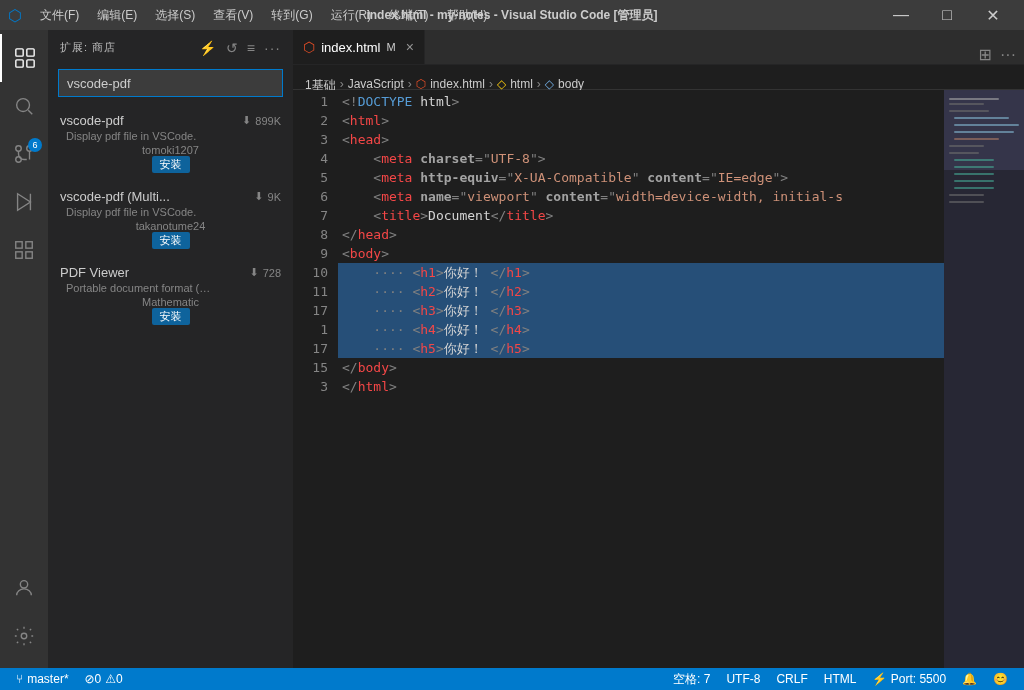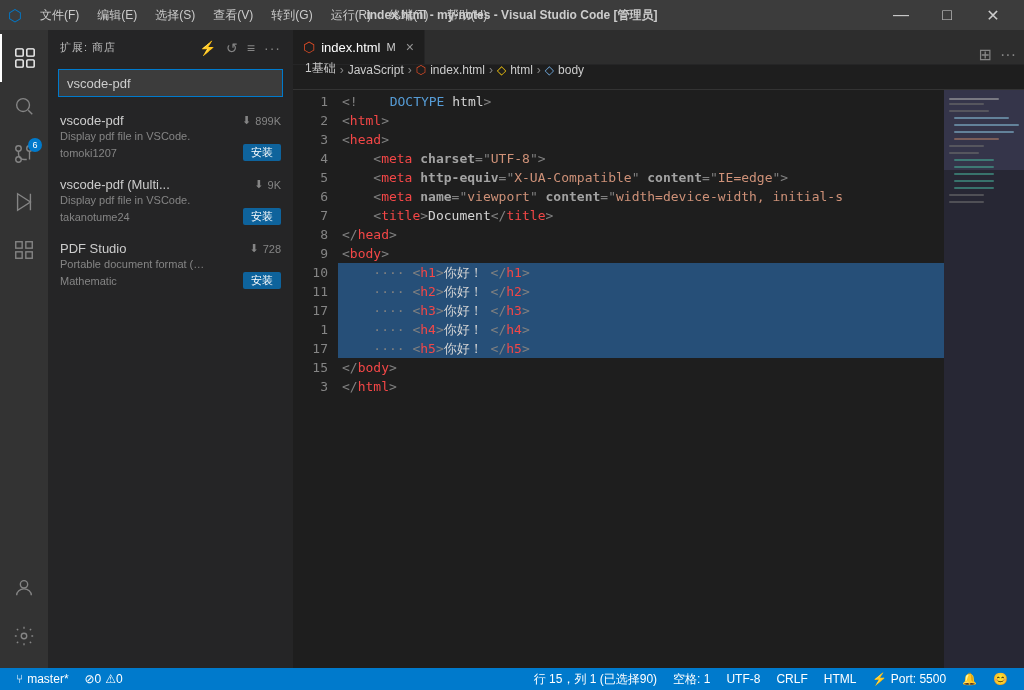--- a/index.html
+++ b/index.html
@@ -34,50 +34,50 @@
     
     .search-box { margin: 4px 10px 8px 10px; }
     .search-input { width: 100%; height: 28px; background: #3c3c3c; border: 1px solid #007acc; color: #cccccc; padding: 0 8px; font-size: 13px; outline: none; }
 
     
     .ext-list { overflow-y: auto; flex: 1; }
     .ext-item { padding: 8px 12px; cursor: pointer; border-bottom: none; }
     .ext-item-header { display: flex; align-items: center; justify-content: space-between; margin-bottom: 2px; }
     .ext-name { font-size: 13px; color: #cccccc; font-weight: 500; }
     .ext-meta { display: flex; align-items: center; gap: 4px; color: #858585; font-size: 11px; }
-    .ext-desc { font-size: 11px; color: #858585; margin-bottom: 2px; white-space: nowrap; overflow: hidden; text-overflow: ellipsis; }
-    .ext-footer { display: flex; align-items: center; justify-content: space-between; }
+    .ext-desc { font-size: 11px; color: #858585; margin-bottom: 2px; white-space: nowrap; overflow: hidden; text-overflow: ellipsis; margin-left: 6px; }
+    .ext-footer { display: flex; align-items: center; justify-content: flex-end; flex-direction: column; }
     .ext-author { font-size: 11px; color: #858585; }
     .install-btn { background: #0e639c; color: white; border: none; padding: 1px 8px; font-size: 11px; cursor: pointer; border-radius: 2px; }
 
     
     .editor-area { flex: 1; display: flex; flex-direction: column; overflow: hidden; }
 
     
     .tab-bar { height: 35px; background: #2d2d2d; display: flex; align-items: flex-end; flex-shrink: 0; border-bottom: 1px solid #252526; }
     .tab { height: 35px; display: flex; align-items: center; padding: 0 10px; gap: 6px; font-size: 13px; cursor: pointer; color: #969696; background: #2d2d2d; border-right: 1px solid #252526; white-space: nowrap; }
     .tab.active { background: #1e1e1e; color: #ffffff; border-top: 1px solid #007acc; }
     .tab-icon { font-size: 14px; color: #e44d26; }
     .tab-close { font-size: 14px; color: #969696; margin-left: 4px; }
 
     
-    .breadcrumb { height: 20px; background: #1e1e1e; display: flex; align-items: flex-end; padding: 12px 12px; font-size: 12px; color: #cccccc; gap: 4px; border-bottom: 1px solid #333; flex-shrink: 0; }
+    .breadcrumb { height: 20px; background: #1e1e1e; display: flex; align-items: flex-start; padding: 12px 12px; font-size: 12px; color: #cccccc; gap: 4px; border-bottom: 1px solid #333; flex-shrink: 0; }
     .breadcrumb-sep { color: #858585; }
     .breadcrumb-item { color: #cccccc; cursor: pointer; }
 
     
     .code-editor { flex: 1; background: #1e1e1e; display: flex; overflow: hidden; }
     .line-numbers { width: 45px; text-align: right; padding: 0 10px 0 0; color: #858585; font-family: 'Consolas', monospace; font-size: 13px; line-height: 19px; padding-top: 2px; user-select: none; flex-shrink: 0; }
     .line-numbers div { height: 19px; }
     .code-content { flex: 1; overflow: auto; padding: 2px 0; font-family: 'Consolas', monospace; font-size: 13px; line-height: 19px; }
     .code-line { height: 19px; white-space: pre; padding-left: 4px; display: flex; align-items: center; }
     .code-line.selected { background: #264f78; }
 
     
-    .kw { color: #569cd6; margin-left: 32px; }
+    .kw { color: #569cd6; }
     .tag { color: #f44747; }
     .attr { color: #a3a3a3; font-weight: bold; }
     .str { color: #ce9178; }
     .txt { color: #d4d4d4; }
     .punct { color: #808080; }
 
     
     .minimap { width: 80px; background: #1e1e1e; flex-shrink: 0; overflow: hidden; opacity: 0.8; }
     .minimap-canvas { width: 80px; height: 100%; background: linear-gradient(to bottom, #2a2a3a 0%, #2a2a3a 100%); position: relative; }
 
@@ -216,21 +216,21 @@
         </div>
         <div class="ext-desc">Display pdf file in VSCode.</div>
         <div class="ext-footer">
           <span class="ext-author">takanotume24</span>
           <button class="install-btn">安装</button>
         </div>
       </div>
 
       <div class="ext-item">
         <div class="ext-item-header">
-          <span class="ext-name">PDF Studio</span>
+          <span class="ext-name">PDF Viewer</span>
           <div class="ext-meta">
             <span>⬇</span>
             <span>728</span>
           </div>
         </div>
         <div class="ext-desc">Portable document format (…</div>
         <div class="ext-footer">
           <span class="ext-author">Mathematic</span>
           <button class="install-btn">安装</button>
         </div>
@@ -339,24 +339,21 @@
     <span>master*</span>
   </div>
   <div class="status-item">
     <span>⊘</span>
     <span> 0</span>
     <span style="margin-left:4px">⚠</span>
     <span> 0</span>
   </div>
   <div class="status-right">
     <div class="status-item">
-      <span>行 15，列 1 (已选择90)</span>
-    </div>
-    <div class="status-item">
-      <span>空格: 1</span>
+      <span>空格: 7</span>
     </div>
     <div class="status-item">
       <span>UTF-8</span>
     </div>
     <div class="status-item">
       <span>CRLF</span>
     </div>
     <div class="status-item">
       <span>HTML</span>
     </div>

